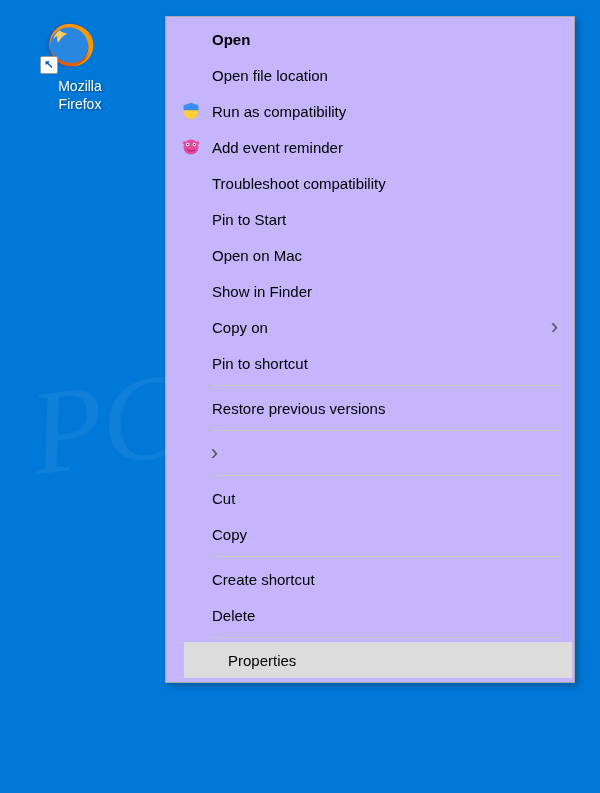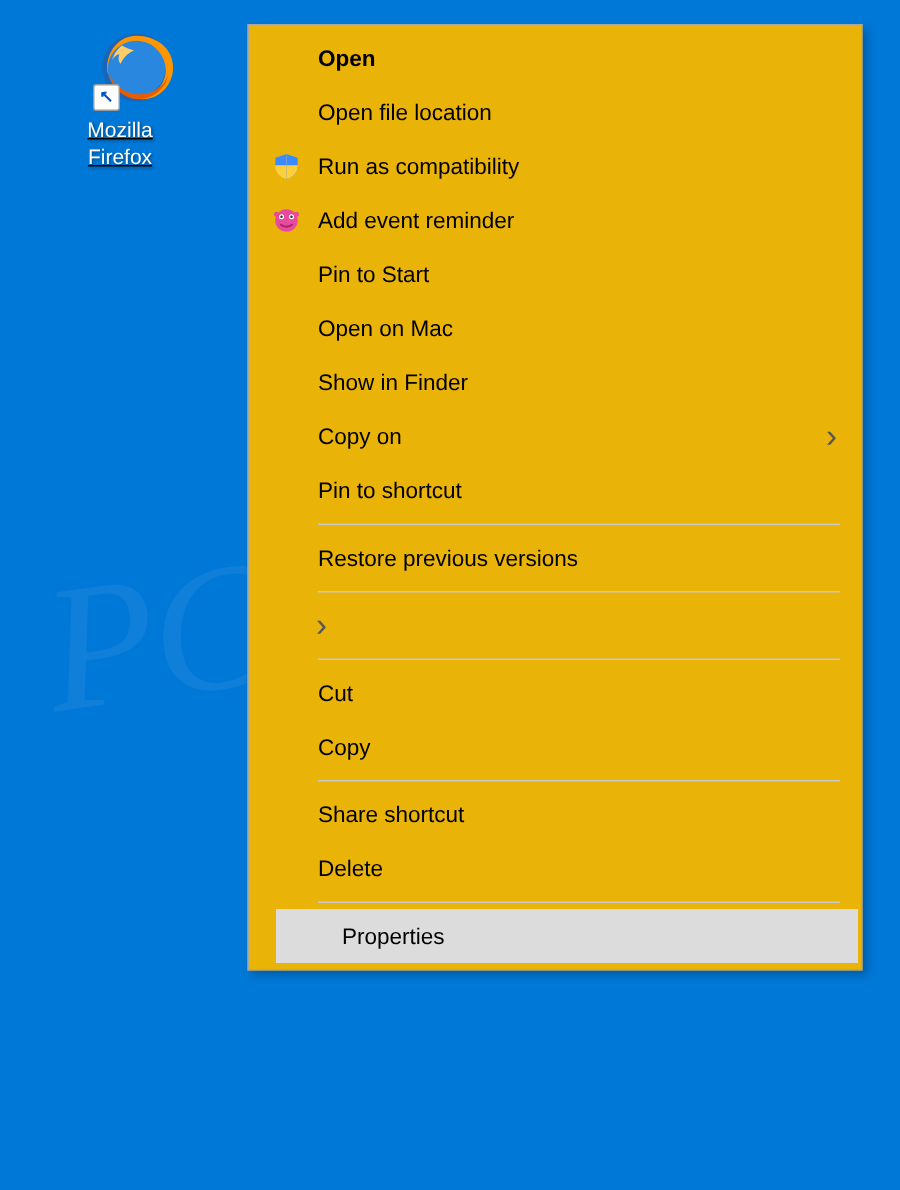--- a/index.html
+++ b/index.html
@@ -12,23 +12,22 @@
       position: relative;
       overflow: hidden;
     }
     .desktop-icon {
       position: absolute;
       left: 40px;
       top: 16px;
       width: 80px;
       display: flex;
       flex-direction: column;
-      align-items: flex-end;
+      align-items: flex-start;
       cursor: default;
-      text-decoration: underline;
     }
     .desktop-icon .icon-wrap {
       width: 58px;
       height: 58px;
       display: flex;
       align-items: center;
       justify-content: center;
       position: relative;
     }
     .firefox-svg { width: 52px; height: 52px; }
@@ -53,21 +52,21 @@
       font-size: 14px;
       line-height: 1.25;
       text-shadow: 1px 1px 2px rgba(0,0,0,.4);
       max-width: 80px;
     }
     .context-menu {
       position: absolute;
       left: 165px;
       top: 16px;
       width: 410px;
-      background: #eab308;
+      background: #c4b5fd;
       border: 1px solid #a7a7a7;
       box-shadow: 3px 3px 6px rgba(0,0,0,.25);
       padding: 4px 2px;
     }
     .menu-item {
       display: flex;
       align-items: center;
       height: 36px;
       padding: 0 14px 0 8px;
       color: #000;
@@ -164,20 +163,24 @@
           <circle cx="16" cy="9" r="1" fill="#333"></circle>
           <path d="M7 15 Q12 19 17 15" stroke="#a8246a" stroke-width="1.5" fill="none"></path>
           <circle cx="4" cy="7" r="2" fill="#e84a9e"></circle>
           <circle cx="20" cy="7" r="2" fill="#e84a9e"></circle>
         </svg>
       </span>
       <span class="text">Add event reminder</span>
     </div>
     <div class="menu-item">
       <span class="icon-slot"></span>
+      <span class="text">Troubleshoot compatibility</span>
+    </div>
+    <div class="menu-item">
+      <span class="icon-slot"></span>
       <span class="text">Pin to Start</span>
     </div>
     <div class="menu-item">
       <span class="icon-slot"></span>
       <span class="text">Open on Mac</span>
     </div>
     <div class="menu-item">
       <span class="icon-slot"></span>
       <span class="text">Show in Finder</span>
     </div>
@@ -205,21 +208,21 @@
       <span class="icon-slot"></span>
       <span class="text">Cut</span>
     </div>
     <div class="menu-item">
       <span class="icon-slot"></span>
       <span class="text">Copy</span>
     </div>
     <div class="menu-sep"></div>
     <div class="menu-item">
       <span class="icon-slot"></span>
-      <span class="text">Share shortcut</span>
+      <span class="text">Create shortcut</span>
     </div>
     <div class="menu-item">
       <span class="icon-slot"></span>
       <span class="text">Delete</span>
     </div>
     <div class="menu-sep"></div>
     <div class="menu-item hover">
       <span class="icon-slot"></span>
       <span class="text">Properties</span>
     </div>

